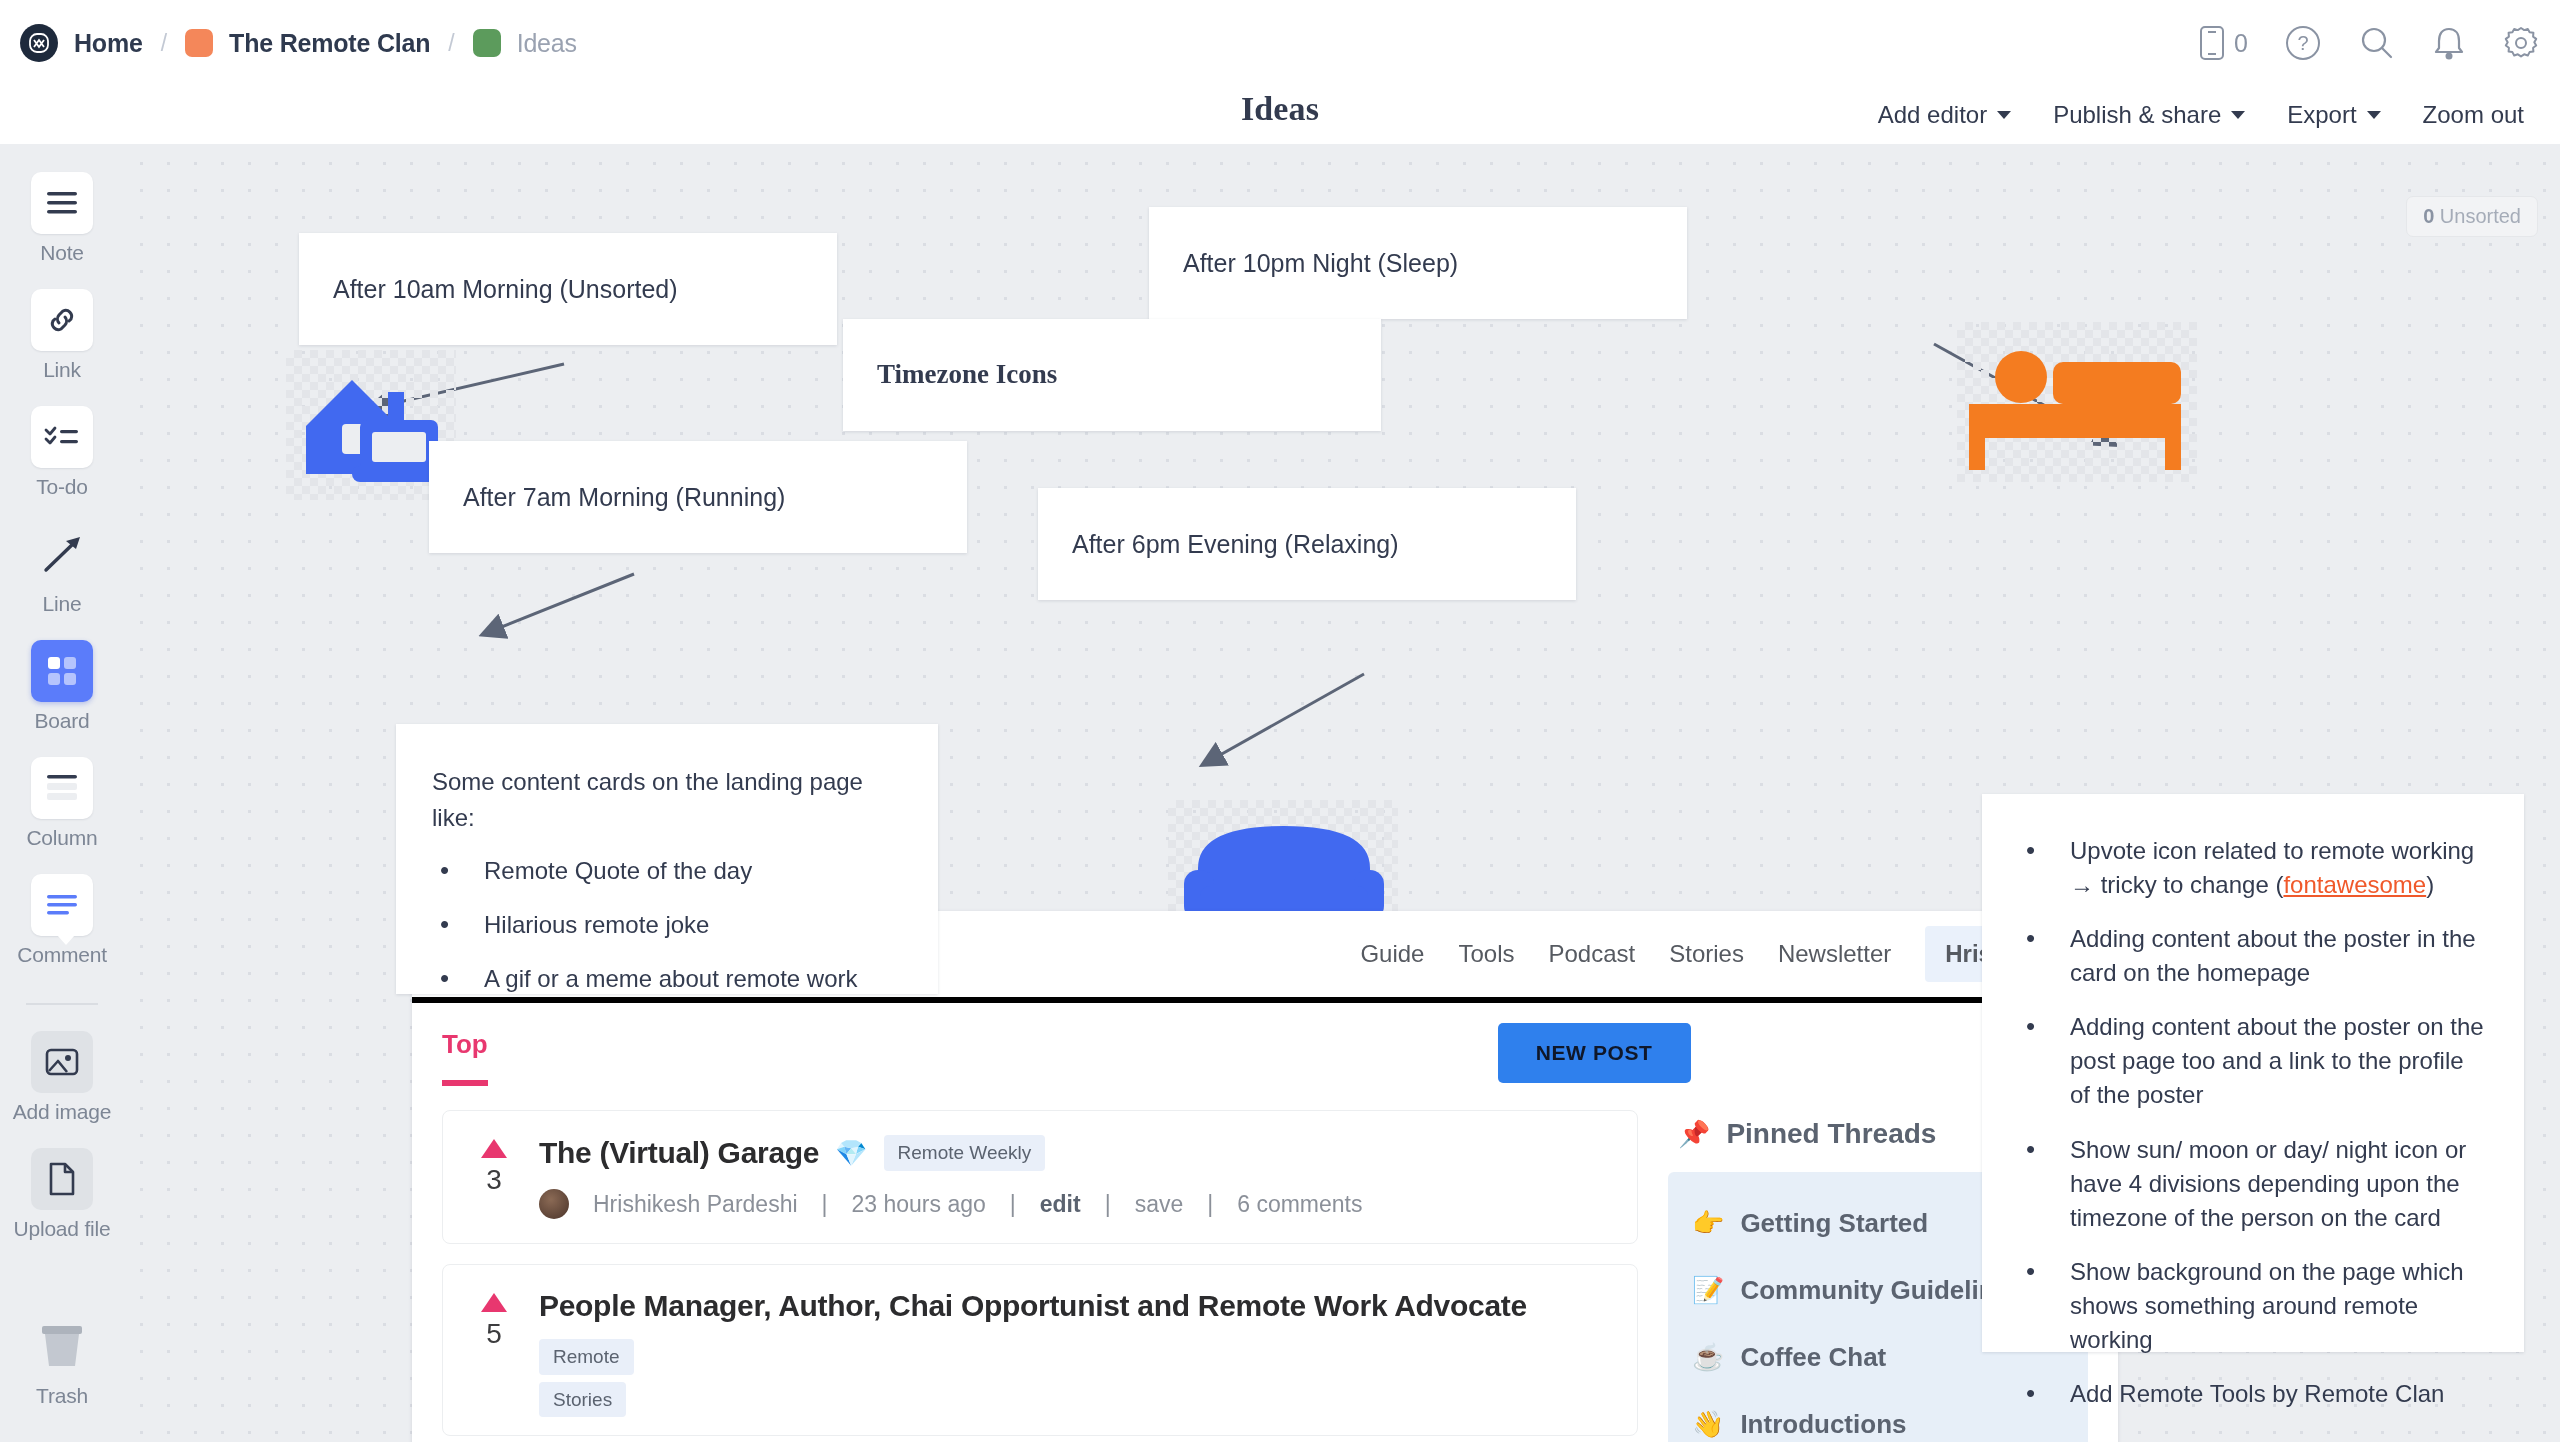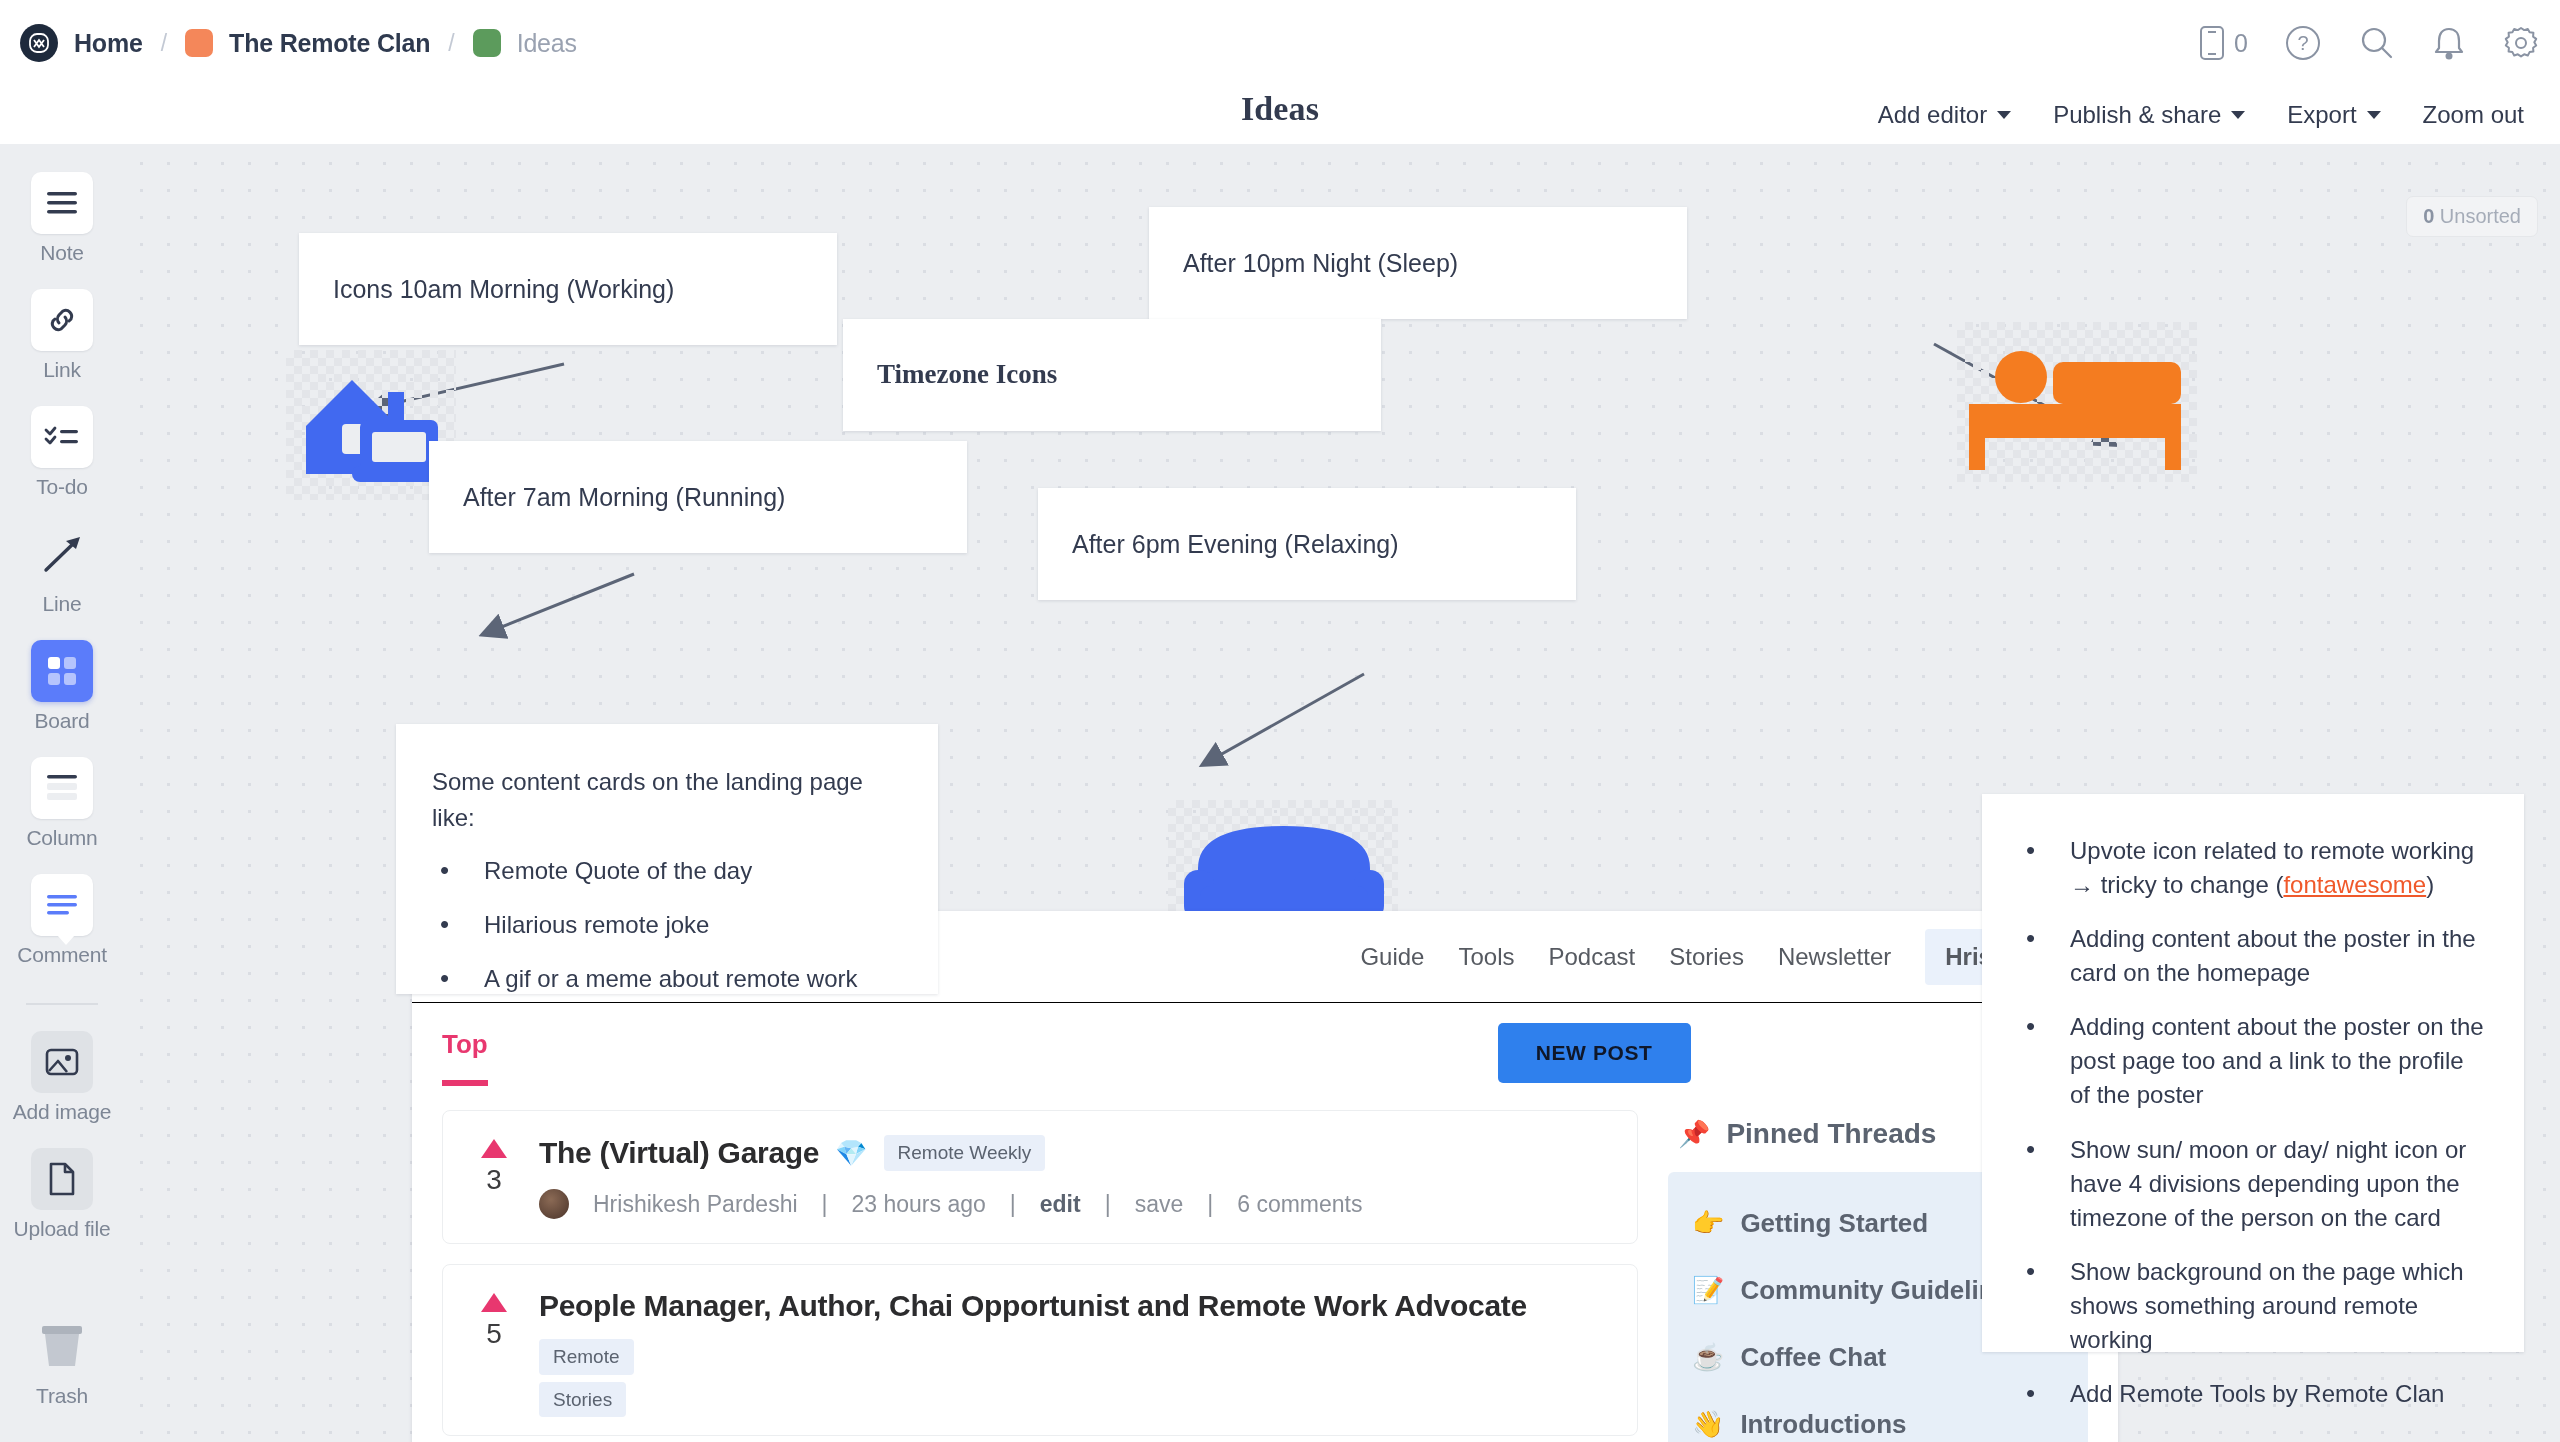--- a/index.html
+++ b/index.html
@@ -139,21 +139,21 @@
   }
 
   
   .embed {
     position: absolute; background: #fff; overflow: hidden;
     box-shadow: 0 1px 4px rgba(40,50,70,.12);
     filter: blur(0.35px);
   }
   .embed-nav {
     display: flex; align-items: center; height: 92px; padding: 0 30px;
-    border-bottom: 1px solid #000000; background:#fff;
+    border-bottom: 6px solid #000000; background:#fff;
   }
   .embed-brand { font-size: 27px; font-weight: 700; color: #2c2c2e; letter-spacing:-.3px;}
   .embed-links { margin-left: auto; display: flex; align-items: center; gap: 34px; }
   .embed-links span { font-size: 24px; color: #565a61; }
   .embed-user {
     font-size: 24px; color: #2c2c2e; font-weight: 700;
     background: #eaf1fb; padding: 14px 20px; border-radius: 4px;
   }
   .embed-sub { display:flex; align-items:flex-end; padding: 26px 30px 0 30px; }
   .embed-tab { font-size: 26px; color: #e8376f; font-weight: 700; padding-bottom: 20px; border-bottom: 6px solid #e8376f; }
@@ -544,21 +544,21 @@
             <div class="pin-item">
               <span class="emoji">👋</span>
               <span>Introductions</span>
             </div>
           </div>
         </div>
       </div>
     </div>
 
     <div class="note" style="left:175px;top:89px;width:538px;height:112px;">
-      <span>Icons 10am Morning (Working)</span>
+      <span>After 10am Morning (Unsorted)</span>
     </div>
 
     <div class="note" style="left:1025px;top:63px;width:538px;height:112px;">
       <span>After 10pm Night (Sleep)</span>
     </div>
 
     <div class="note serif" style="left:719px;top:175px;width:538px;height:112px;align-items:center;">
       <span>Timezone Icons</span>
     </div>
 

